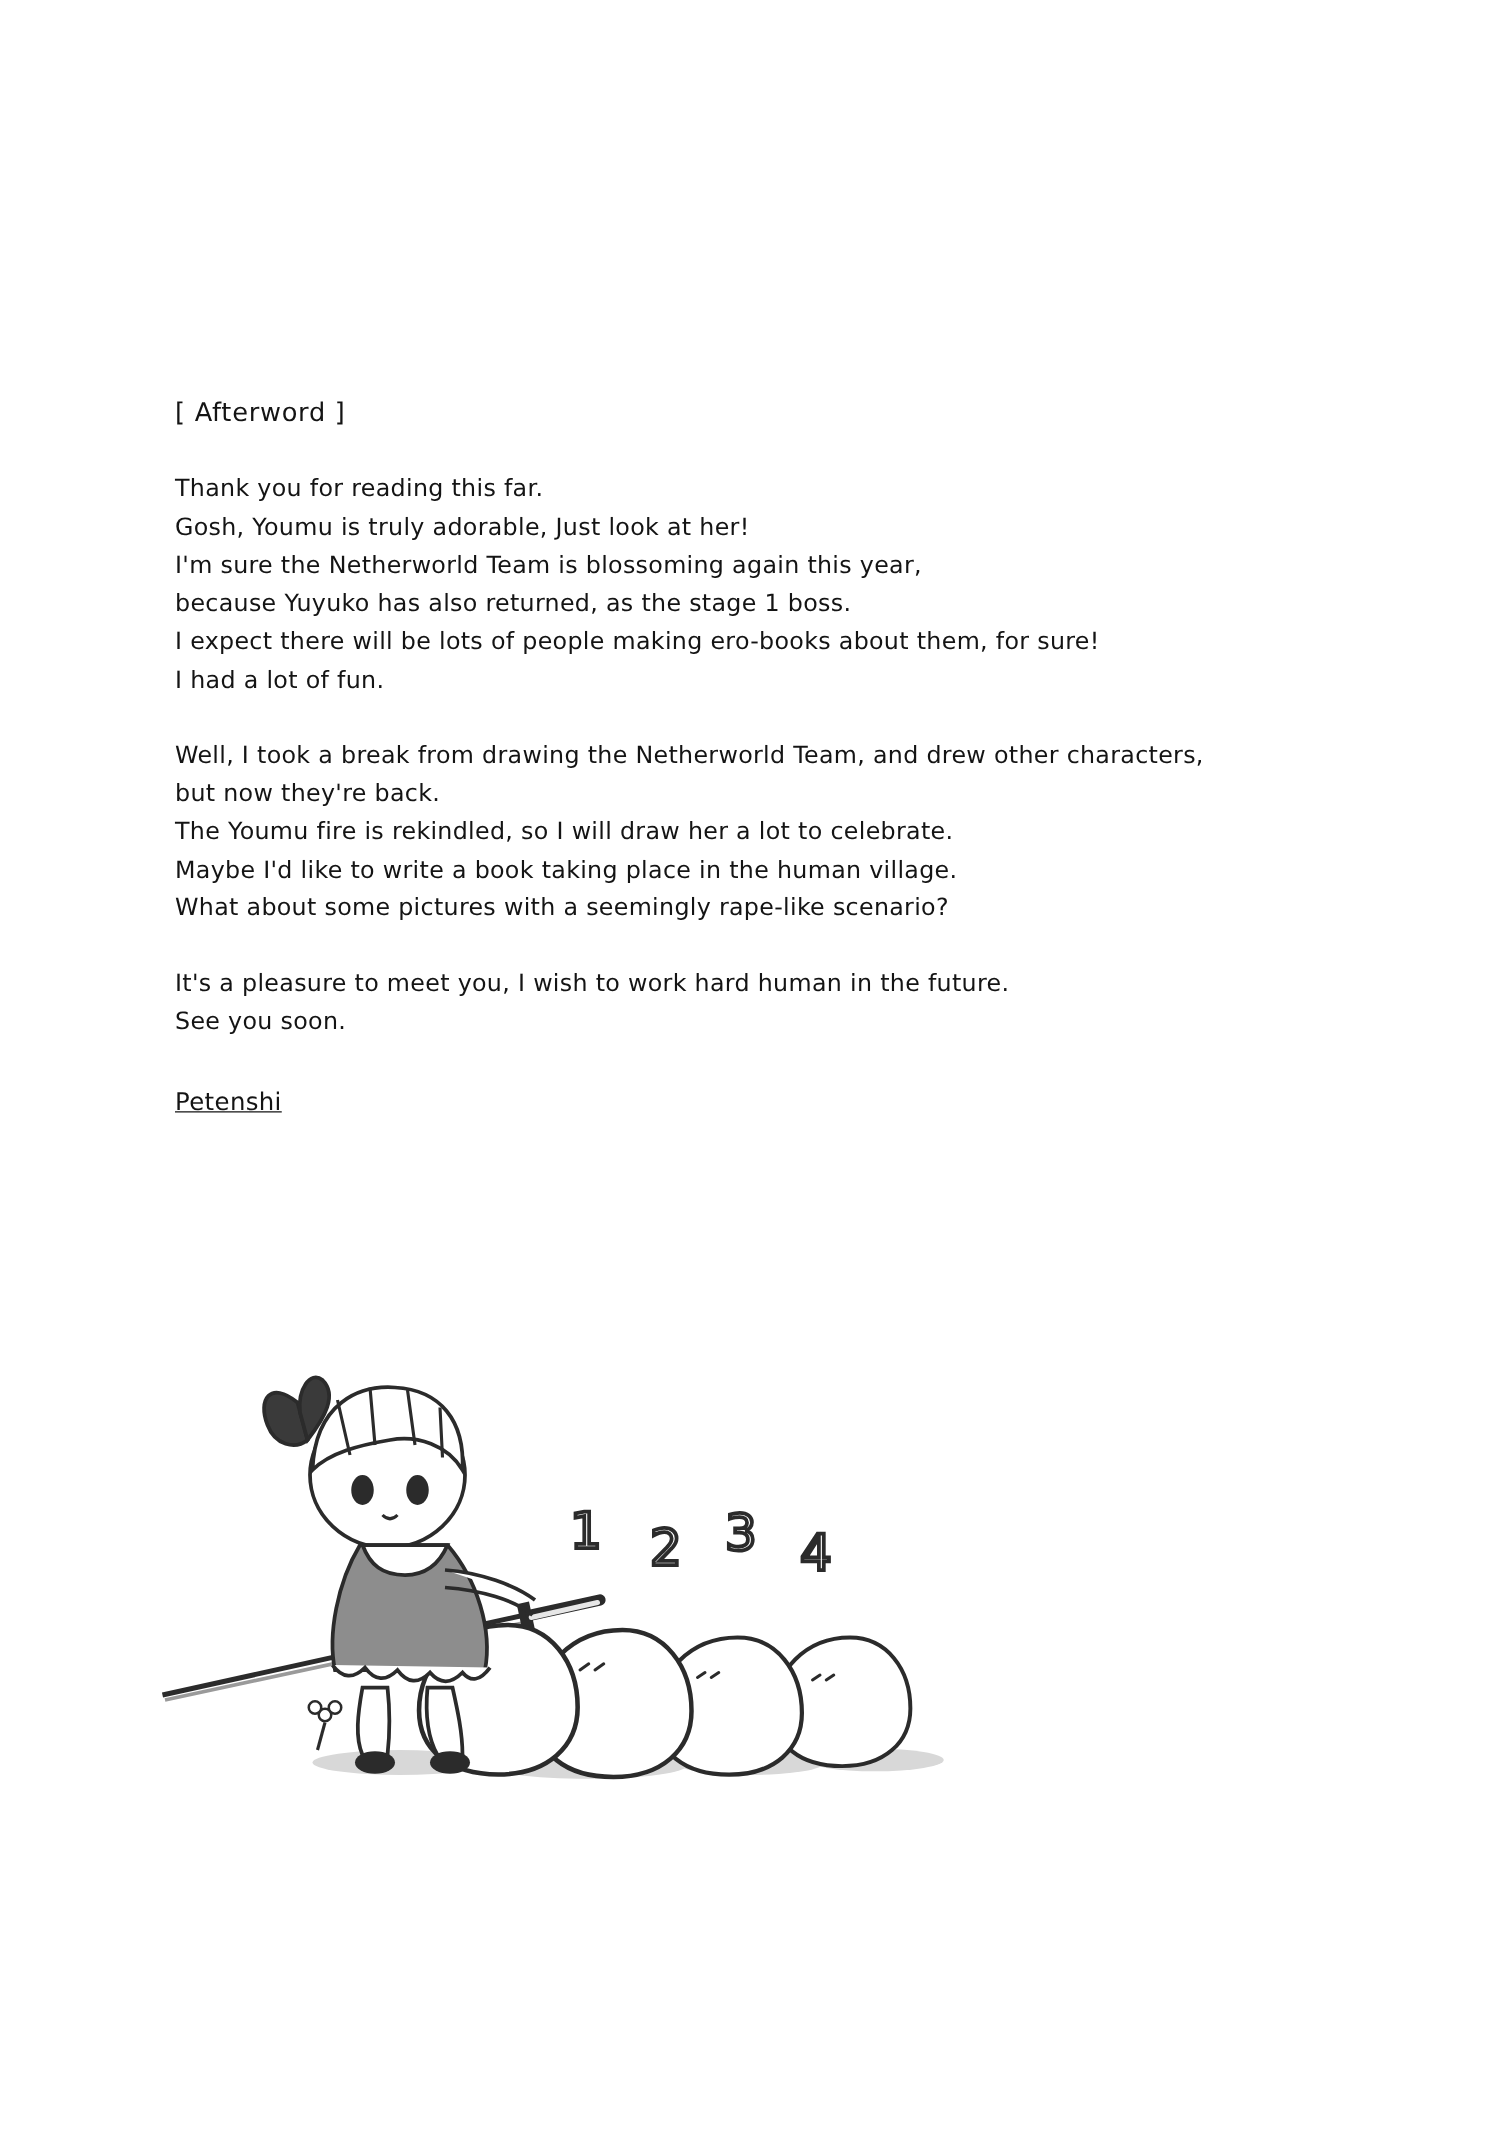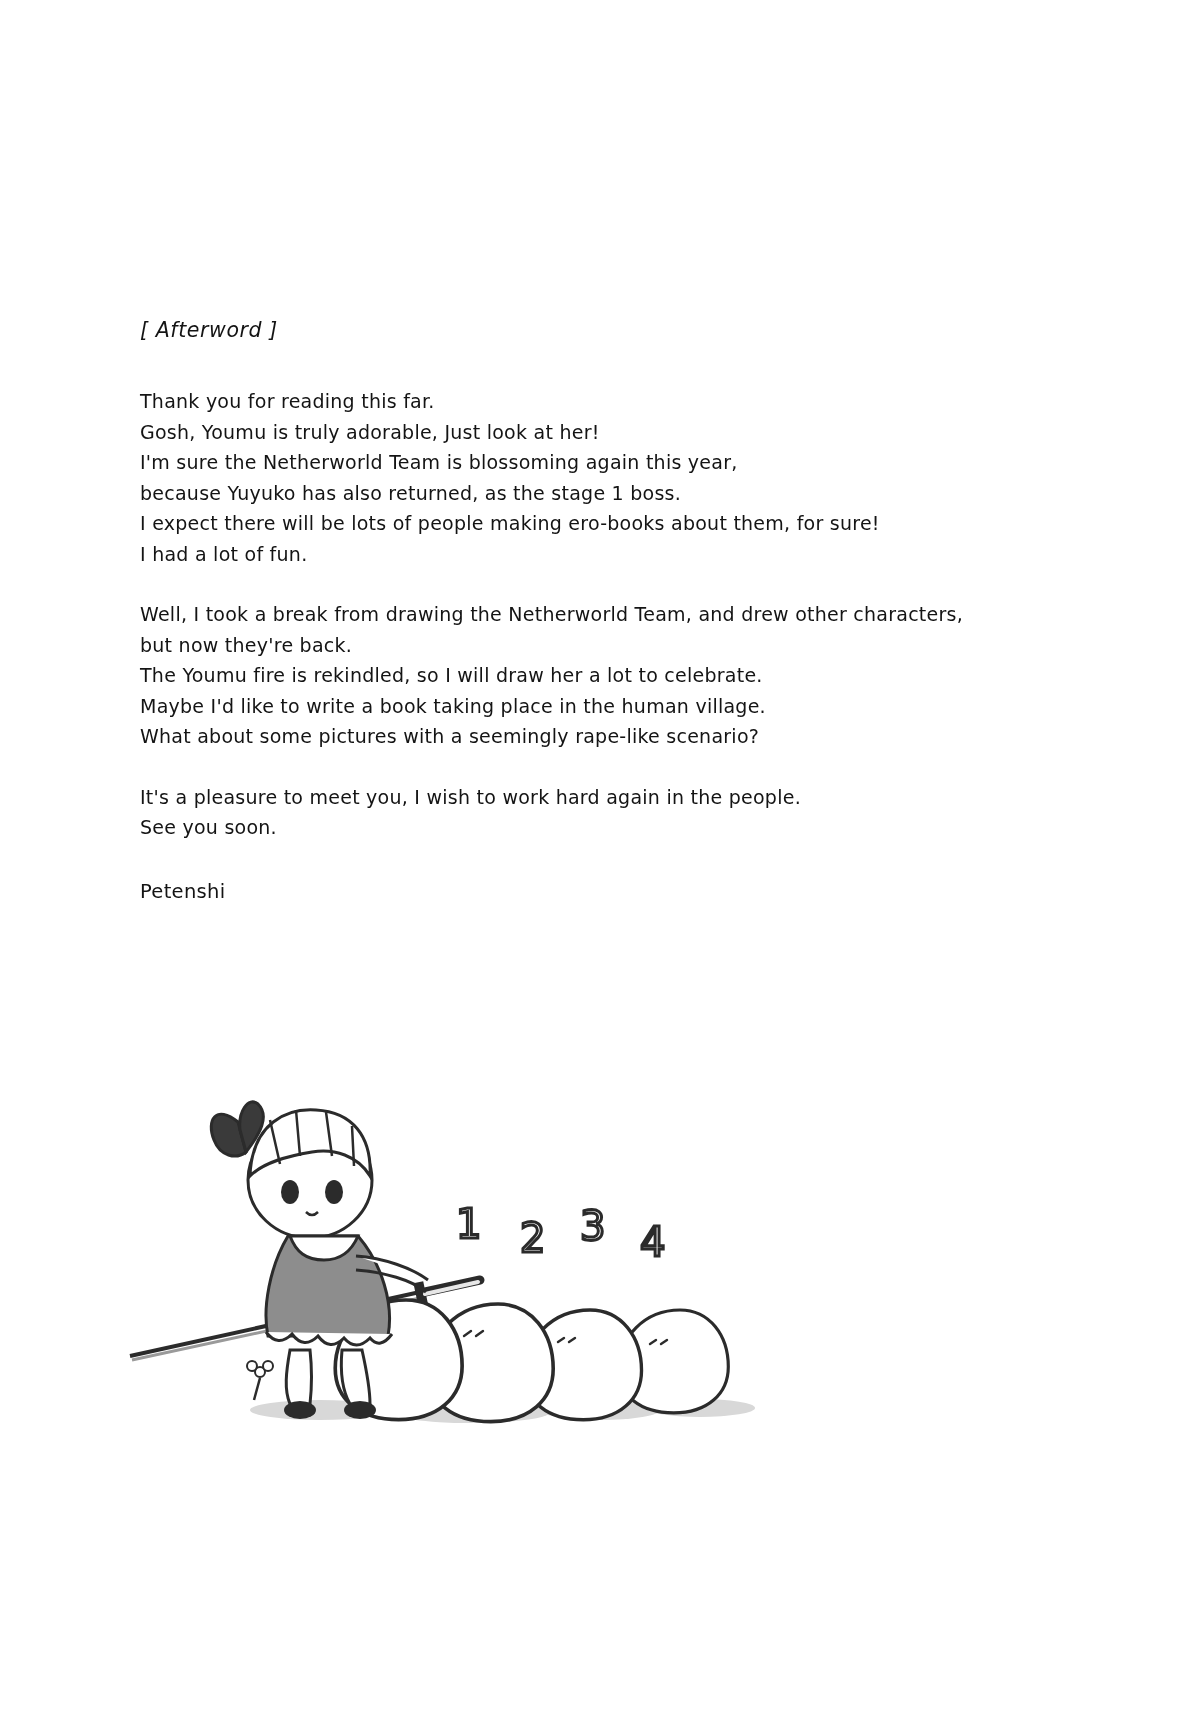--- a/index.html
+++ b/index.html
@@ -26,23 +26,22 @@
     position: absolute;
     left: 140px;
     top: 318px;
     width: 960px;
   }
 
   .heading {
     font-size: 20.5px;
     letter-spacing: 0.6px;
     color: #141414;
-    margin-bottom: 44px;
+    margin-bottom: 34px;
     white-space: pre;
-    font-style: italic;
   }
 
   .para {
     font-size: 19px;
     line-height: 30.5px;
     letter-spacing: 0.25px;
     color: #141414;
     margin-bottom: 30px;
     white-space: pre-wrap;
   }
@@ -50,20 +49,21 @@
   .para:last-child {
     margin-bottom: 0;
   }
 
   .signature {
     font-size: 19.5px;
     line-height: 30px;
     letter-spacing: 0.3px;
     color: #141414;
     margin-top: 34px;
+    text-decoration: underline;
   }
 
   .illustration {
     position: absolute;
     left: 120px;
     top: 1060px;
     width: 780px;
     height: 400px;
   }
 
@@ -84,21 +84,21 @@
 Gosh, Youmu is truly adorable, Just look at her!
 I'm sure the Netherworld Team is blossoming again this year,
 because Yuyuko has also returned, as the stage 1 boss.
 I expect there will be lots of people making ero-books about them, for sure!
 I had a lot of fun.</div>
     <div class="para">Well, I took a break from drawing the Netherworld Team, and drew other characters,
 but now they're back.
 The Youmu fire is rekindled, so I will draw her a lot to celebrate.
 Maybe I'd like to write a book taking place in the human village.
 What about some pictures with a seemingly rape-like scenario?</div>
-    <div class="para">It's a pleasure to meet you, I wish to work hard again in the people.
+    <div class="para">It's a pleasure to meet you, I wish to work hard human in the future.
 See you soon.</div>
     <div class="signature">Petenshi</div>
   </div>
 
   <div class="illustration">
     <svg viewBox="0 0 780 400" xmlns="http://www.w3.org/2000/svg" aria-hidden="true">
       <defs>
         <g id="ghostBody">
           <path d="M0,0 C -34,0 -58,26 -58,56 C -58,82 -38,98 -6,98 C 26,98 46,80 46,54 C 46,24 28,0 0,0 Z" fill="#ffffff" stroke="#2b2b2b" stroke-width="3"></path>
         </g>

